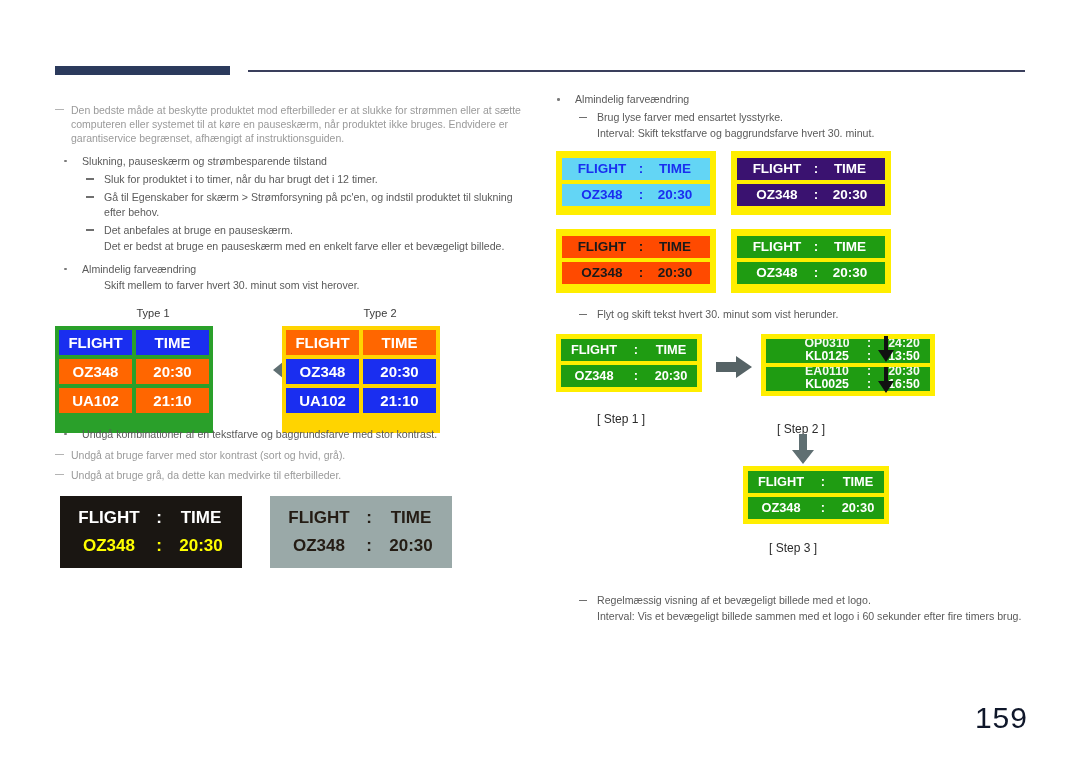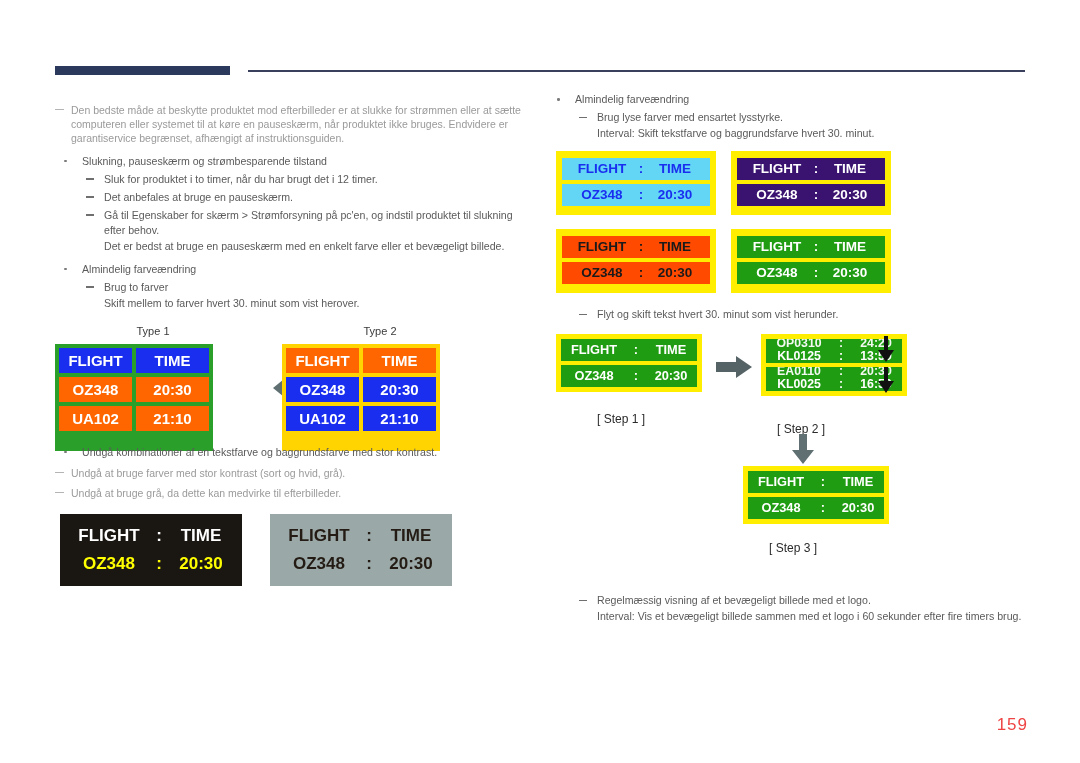--- a/index.html
+++ b/index.html
@@ -166,60 +166,59 @@
   }
   .stepbox .srw:last-child { margin-bottom: 0; }
   .stepbox .r-a { width: 66px; text-align: center; }
   .stepbox .r-b { width: 18px; text-align: center; }
   .stepbox .r-c { width: 52px; text-align: center; }
   .stepbox .rtxt { color: #ffffff; font-weight: bold; font-size: 12.8px; line-height: 22px; }
 
   .scrollbox .srw { flex-direction: column; height: 24px; position: relative; }
   .scrollline {
     display: flex; align-items: center; justify-content: center;
-    width: 100%; height: 13px;
+    width: 100%; height: 13px; padding-left: 28px;
   }
   .scrollline .rtxt { font-size: 12.3px; line-height: 13px; }
 
   .steplabel {
     position: absolute;
     font-size: 12px; color: #2a2a2a;
     text-align: center; width: 110px;
   }
   .rightarrow { position: absolute; color: #566366; }
   .downarrow  { position: absolute; color: #111111; font-weight: bold; }
   .bigdown    { position: absolute; color: #5f6f72; }
 
   
   .pagenum {
     position: absolute; right: 52px; bottom: 28px;
-    font-size: 17px; color: #ef4444; letter-spacing: 1px;
+    font-size: 30px; color: #0f172a; letter-spacing: 1px;
   }
 </style>
 </head>
 <body>
 
 <div class="page">
 
   <div class="hdr-bar"></div>
   <div class="hdr-line"></div>
 
   <div class="col-left">
 
 
     <div class="note">Den bedste måde at beskytte produktet mod efterbilleder er at slukke for strømmen eller at sætte computeren eller systemet til at køre en pauseskærm, når produktet ikke bruges. Endvidere er garantiservice begrænset, afhængigt af instruktionsguiden.</div>
 
     <div class="b1">Slukning, pauseskærm og strømbesparende tilstand</div>
     <div class="b2">Sluk for produktet i to timer, når du har brugt det i 12 timer.</div>
+    <div class="b2">Gå til Egenskaber for skærm &gt; Strømforsyning på pc'en, og indstil produktet til slukning efter behov.</div>
     <div class="b2">Det anbefales at bruge en pauseskærm.</div>
-    <div class="b2">Gå til Egenskaber for skærm &gt; Strømforsyning på pc'en, og indstil produktet til slukning efter behov.</div>
     <div class="b3">Det er bedst at bruge en pauseskærm med en enkelt farve eller et bevægeligt billede.</div>
 
     <div class="b1">Almindelig farveændring</div>
-    <div class="b2">Brug to farver</div>
     <div class="b3">Skift mellem to farver hvert 30. minut som vist herover.</div>
 
     
     <div class="typeboards">
 
       <div class="type-label" style="left:53px; top:0;">Type 1</div>
       <div class="type-label" style="left:280px; top:0;">Type 2</div>
 
       <div class="gridboard" id="board-type1" style="left: 0px; top: 19px; background: rgb(42, 160, 42);">
           <div class="brow">

